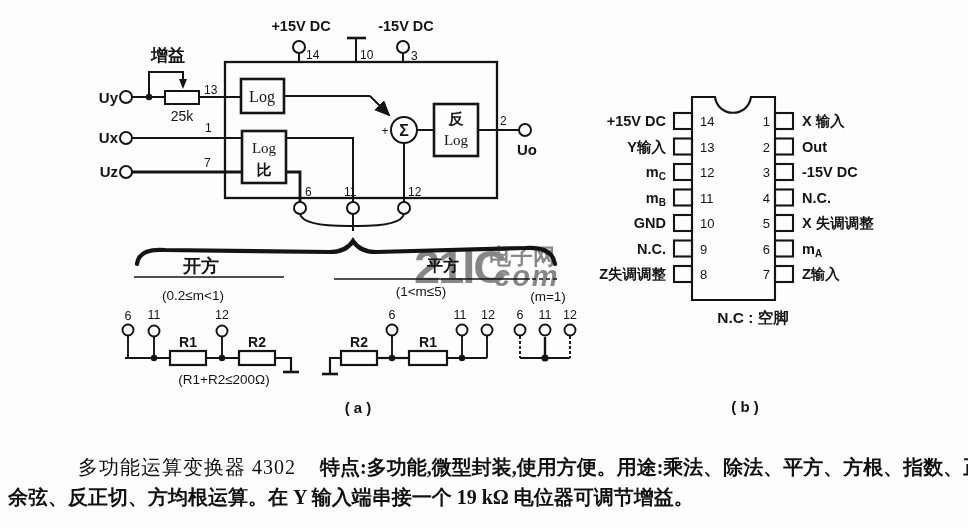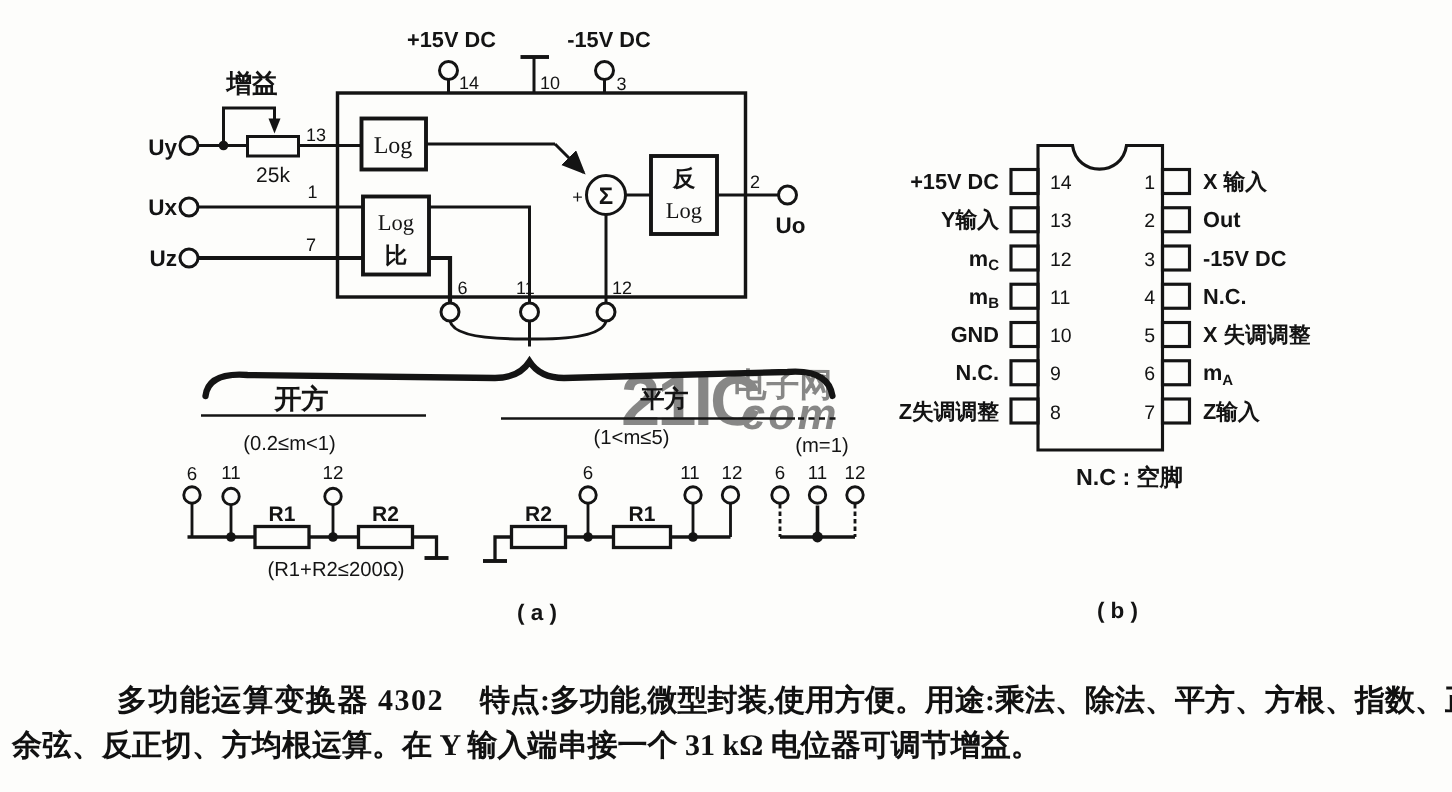--- a/index.html
+++ b/index.html
@@ -4,21 +4,21 @@
 <style>
   html,body{margin:0;padding:0;}
   body{width:968px;height:528px;position:relative;background:#fdfdfb;overflow:hidden;
        font-family:"Liberation Sans", sans-serif;}
   #stage{position:absolute;left:0;top:0;width:968px;height:528px;}
   svg{position:absolute;left:0;top:0;}
   .caption{position:absolute;left:8px;top:452px;width:954px;color:#111;
            font-family:"Liberation Serif", serif;font-size:20px;line-height:30px;font-weight:600;}
   .caption .l1{text-indent:70px;white-space:nowrap;}
   .caption .l2{white-space:nowrap;}
-  .caption .ttl{font-weight:700;margin-right:24px;letter-spacing:1px;}
+  .caption .ttl{font-weight:400;margin-right:24px;letter-spacing:1px;}
   text{fill:#141414;}
 </style>
 </head>
 <body>
 
 <div id="stage">
 <svg width="968" height="440" viewBox="0 0 968 440">
   <defs>
     <marker id="arr" markerWidth="10" markerHeight="10" refX="7" refY="3.5" orient="auto">
       <path d="M0,0 L8,3.5 L0,7 Z" fill="#141414"></path>
@@ -237,15 +237,15 @@
     <text x="414" y="283" font-size="47" font-weight="bold" letter-spacing="-2" fill="#e23a52">21IC</text>
     <text x="489" y="264" font-size="22" font-weight="bold" fill="#e23a52">电子网</text>
     <text x="494" y="286" font-size="29" font-weight="bold" font-style="italic" letter-spacing="2" fill="#e23a52">com</text>
   </g>
 </svg>
 
 <div class="caption">
   <div class="l1">
     <span class="ttl">多功能运算变换器 4302</span><span>特点:多功能,微型封装,使用方便。用途:乘法、除法、平方、方根、指数、正弦、</span>
   </div>
-  <div class="l2">余弦、反正切、方均根运算。在 Y 输入端串接一个 31 kΩ 电位器可调节增益。</div>
+  <div class="l2">余弦、反正切、方均根运算。在 Y 输入端串接一个 19 kΩ 电位器可调节增益。</div>
 </div>
 </div>
 
 </body></html>

